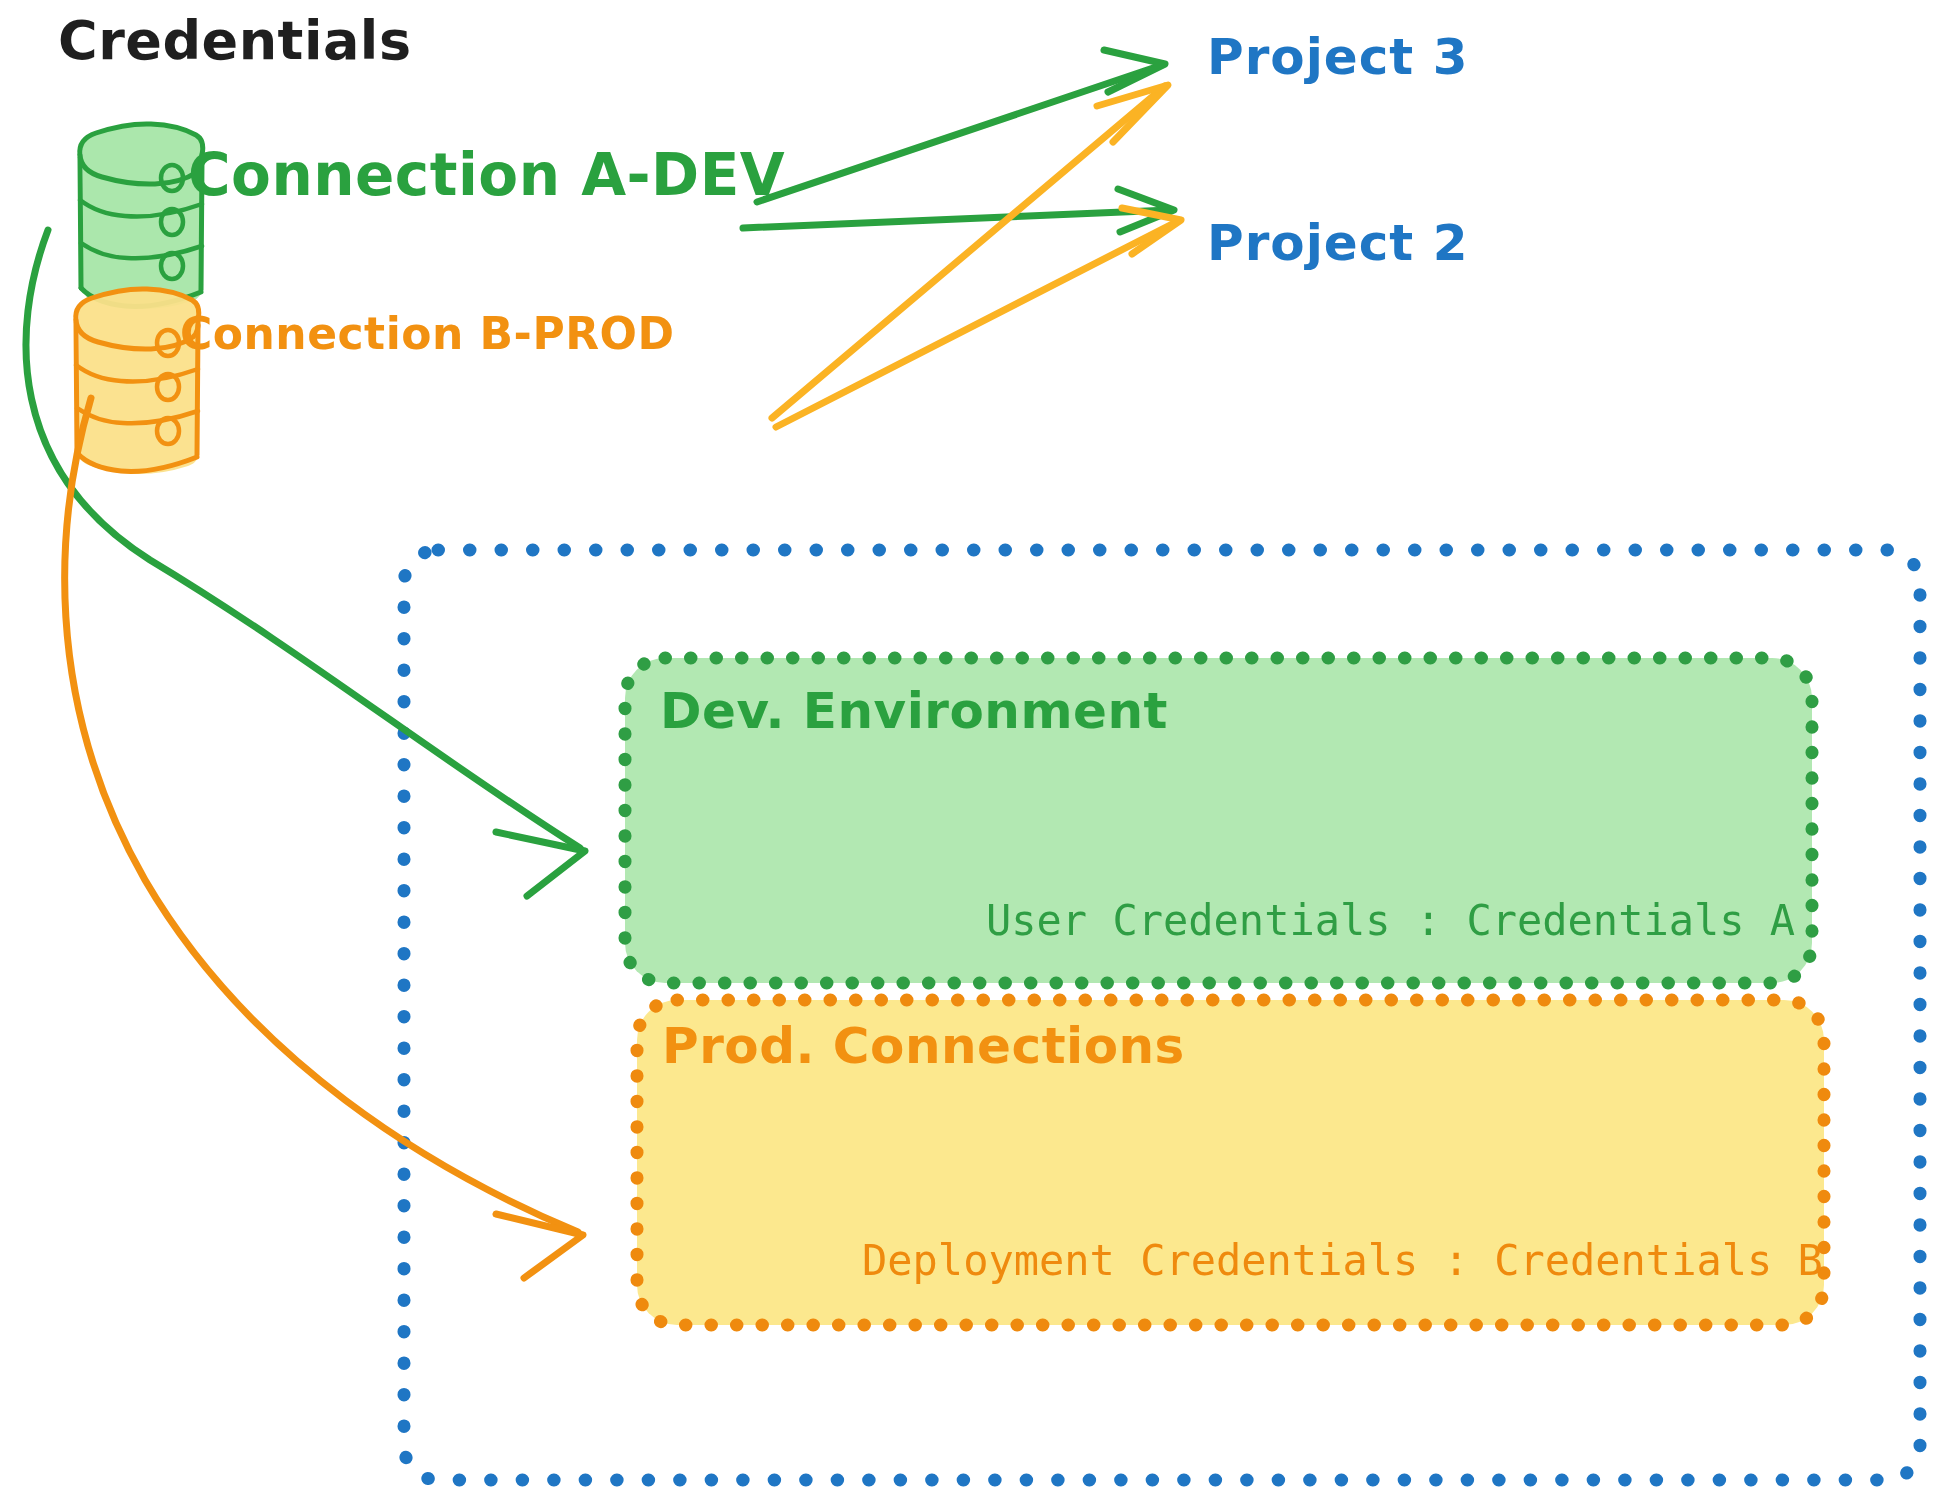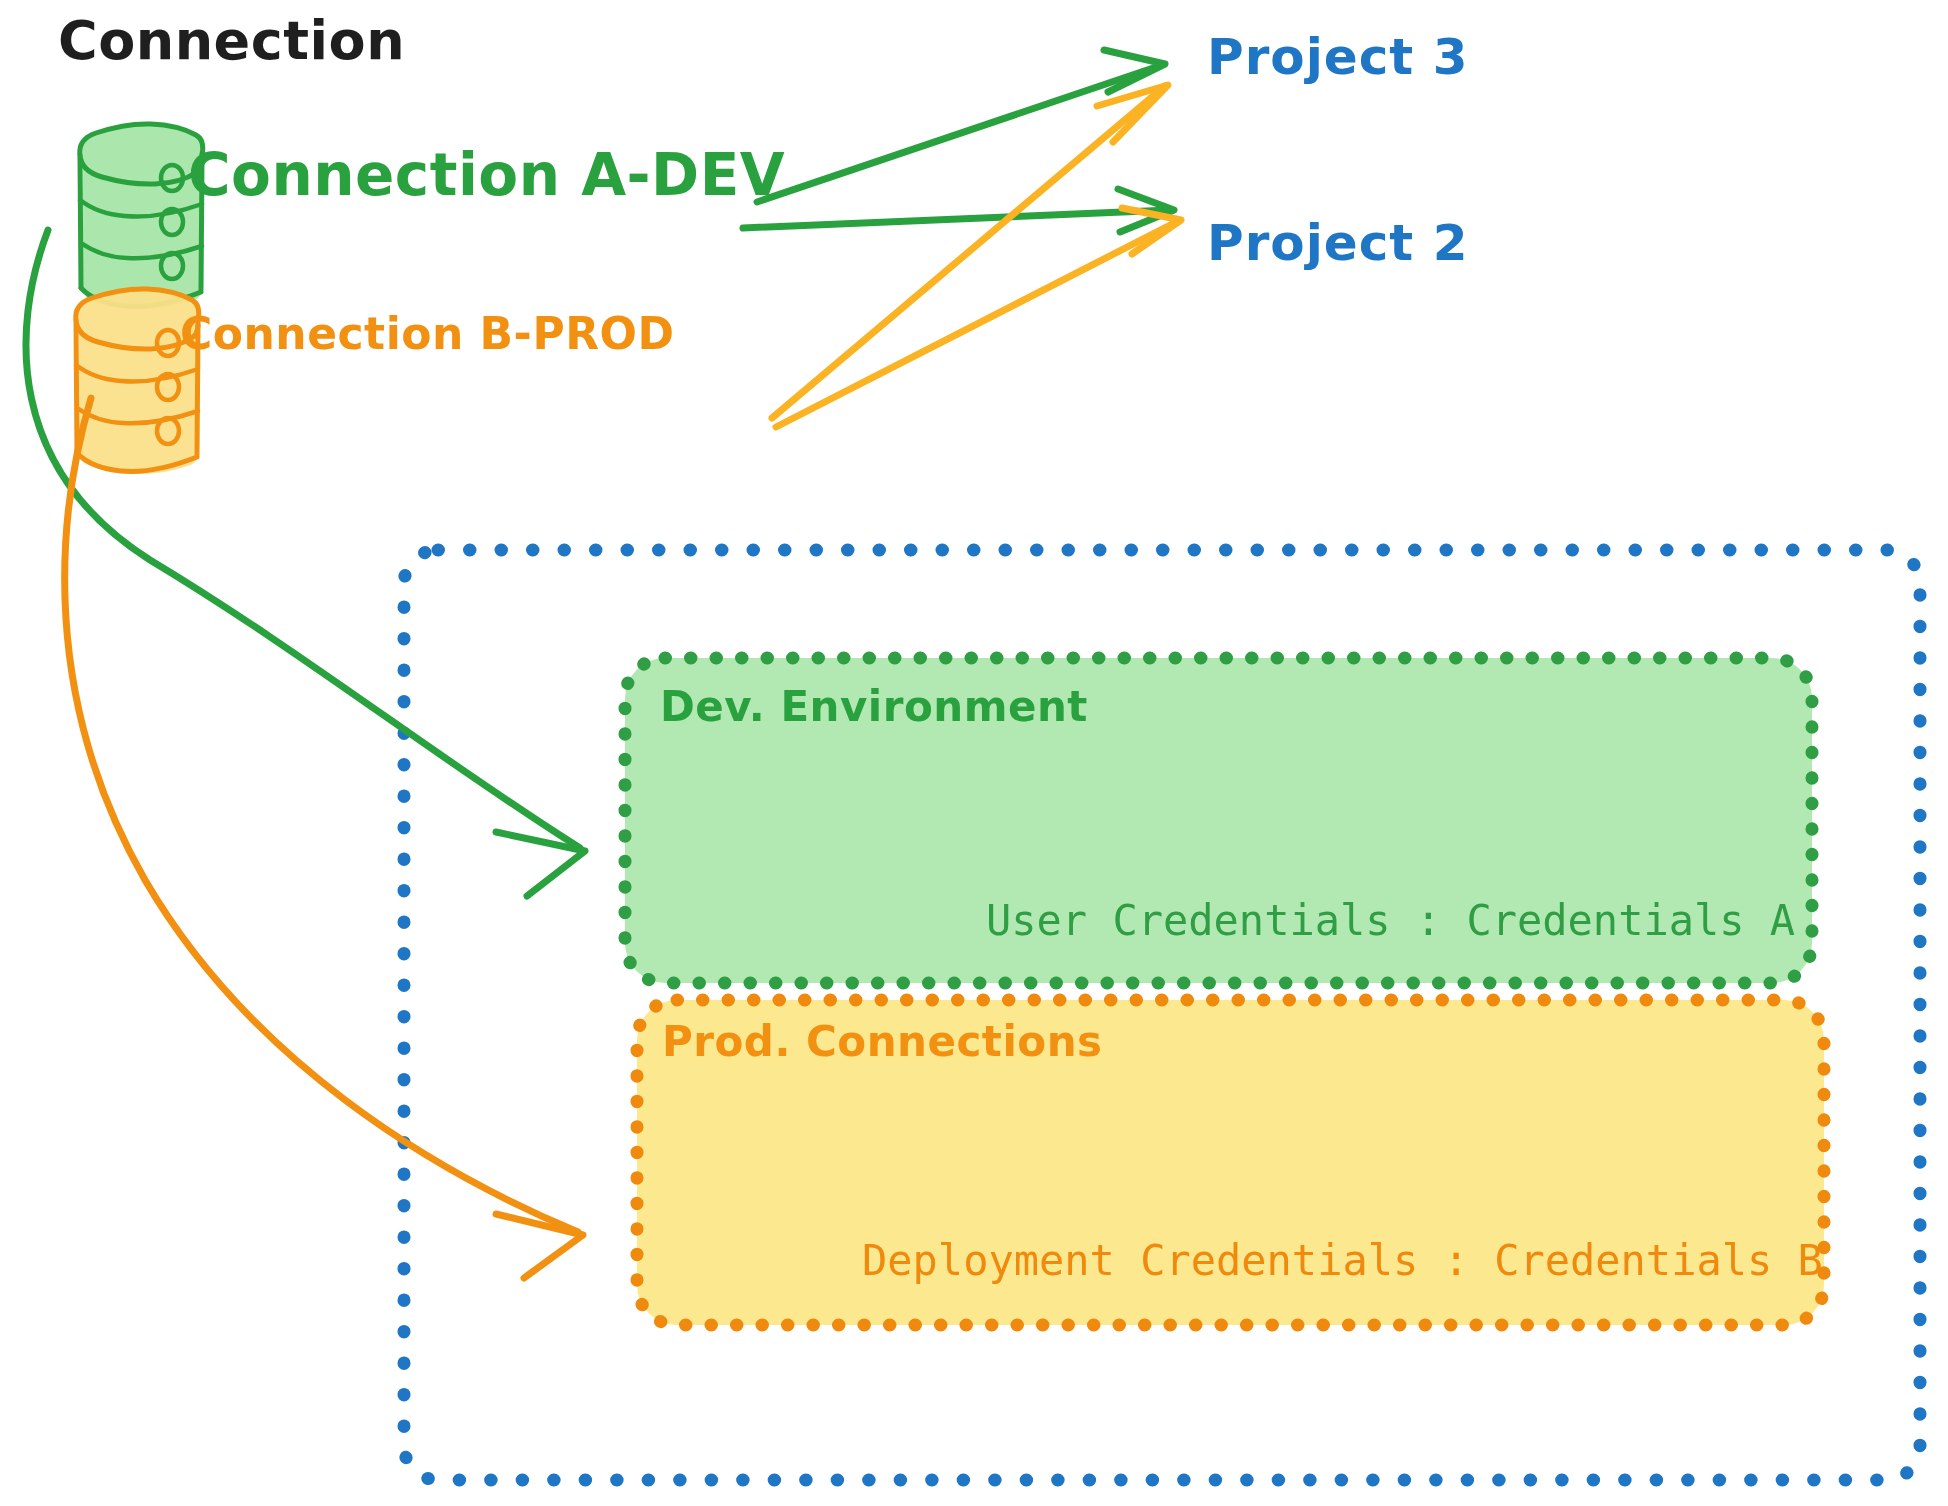--- a/index.html
+++ b/index.html
@@ -51,21 +51,21 @@
   .proj {
     font-size: 50px;
     color: #1f76c4;
     font-weight: 600;
     letter-spacing: 1px;
   }
   .proj3 { left: 1207px; top: 32px; }
   .proj2 { left: 1207px; top: 178px; margin-top: 40px; }
   .proj1 { left: 1516px; top: 348px; }
   .env-title {
-    font-size: 42px;
+    font-size: 50px;
     font-weight: 600;
     letter-spacing: 0.5px;
     text-align: right;
   }
   .env-dev {
     left: 660px; top: 686px;
     color: #2aa13f;
   }
   .env-prod {
     left: 662px; top: 1021px;
@@ -152,21 +152,21 @@
       <path d="M496 832 L585 851 L527 896" fill="none" stroke="#2aa13f" stroke-width="7" stroke-linecap="round" stroke-linejoin="round"></path>
     </g>
 
     <g>
       <path d="M91 398 C 55 520, 42 700, 145 880 C 250 1060, 430 1170, 578 1232" fill="none" stroke="#f29111" stroke-width="7" stroke-linecap="round"></path>
       <path d="M496 1214 L583 1235 L524 1278" fill="none" stroke="#f29111" stroke-width="7" stroke-linecap="round" stroke-linejoin="round"></path>
     </g>
 
   </svg>
 
-  <div class="lbl title-connections">Connection</div>
+  <div class="lbl title-connections">Credentials</div>
 
   <div class="lbl conn-a">Connection A-DEV</div>
 
   <div class="lbl conn-b">Connection B-PROD</div>
 
   <div class="lbl proj proj3">Project 3</div>
 
   <div class="lbl proj proj2">Project 2</div>
 
 

